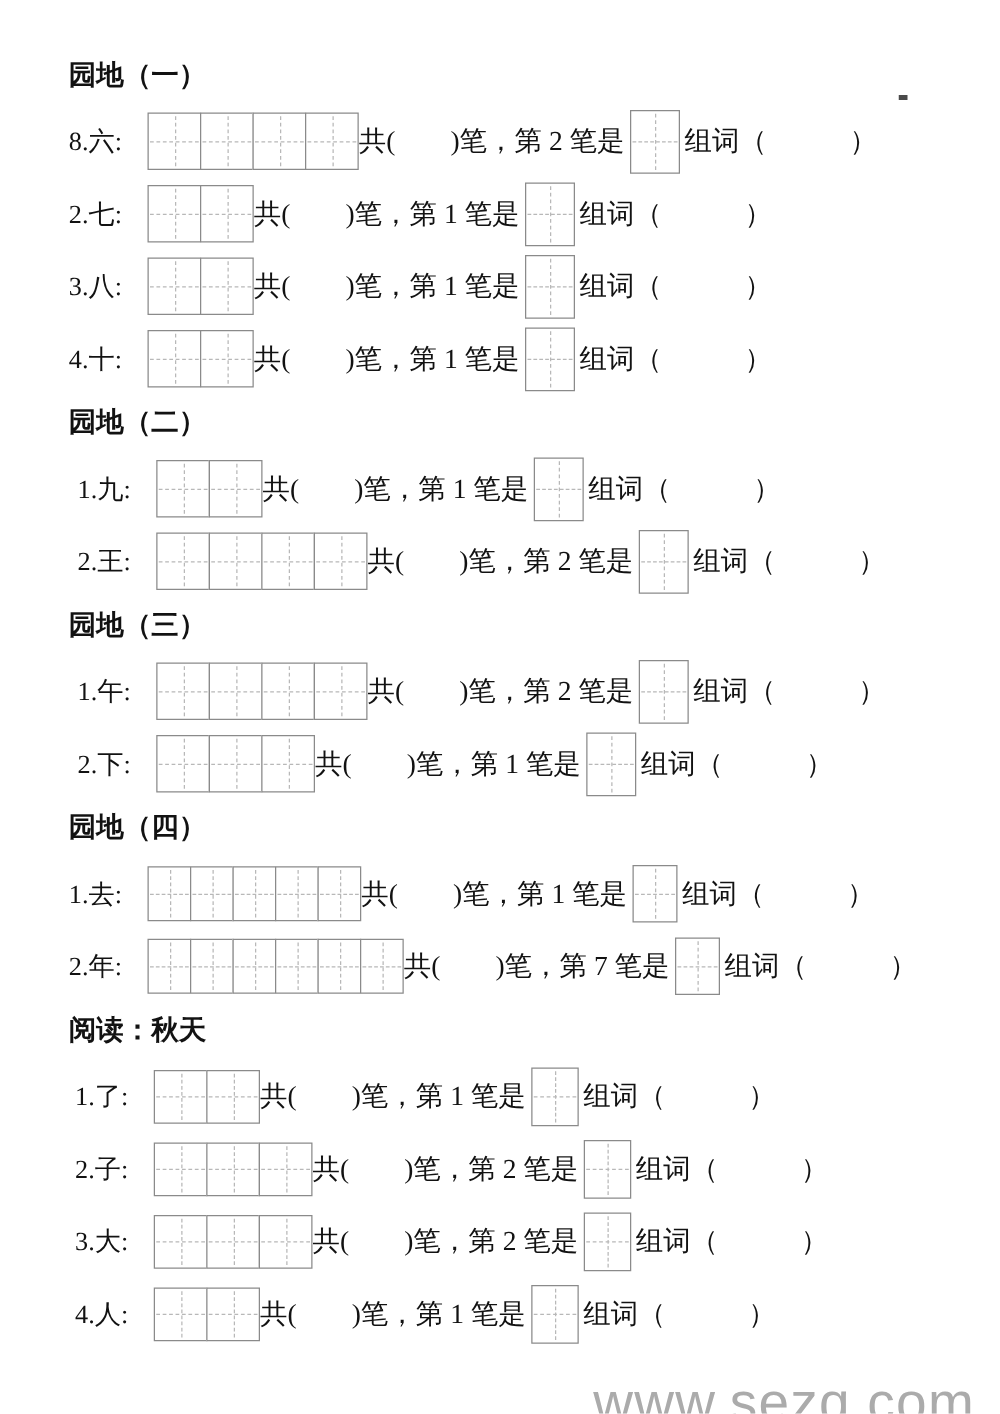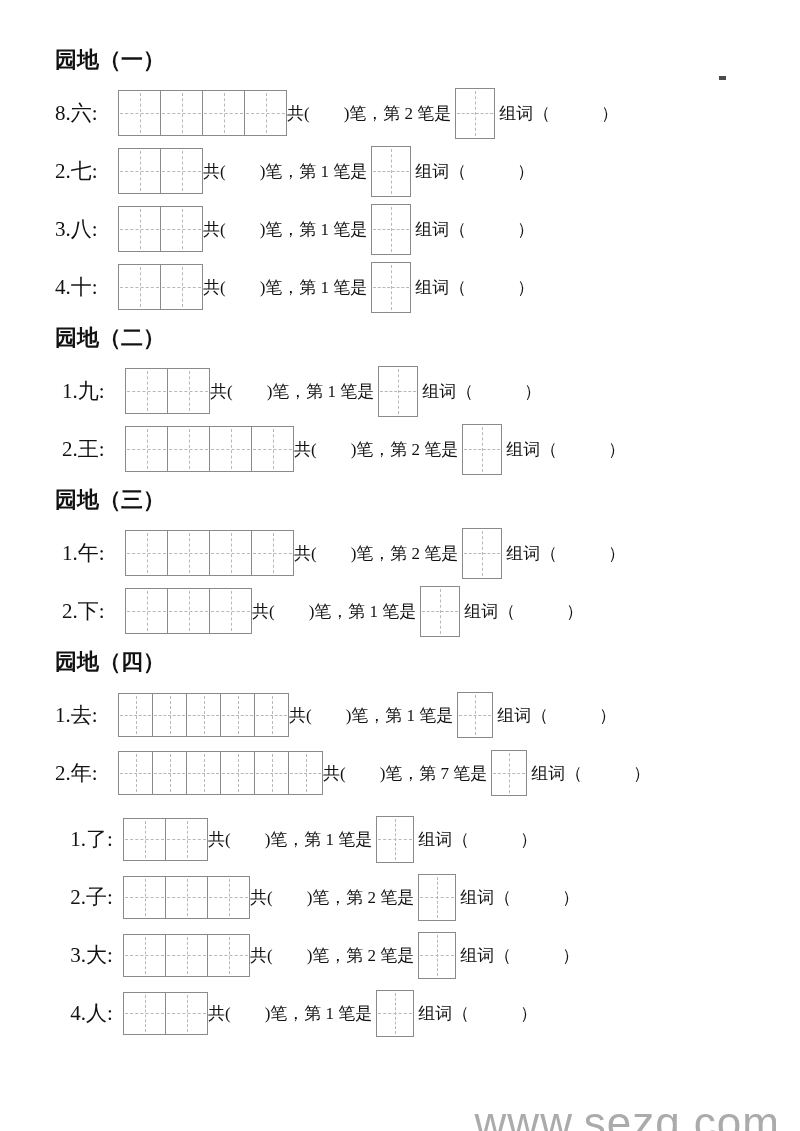--- a/index.html
+++ b/index.html
@@ -22,27 +22,27 @@
     margin-bottom:10px;
     white-space:pre;
   }
   .row{
     display:flex;
     align-items:center;
     height:58px;
     white-space:pre;
   }
   .sec2 .row,.sec3 .row{padding-left:7px;}
-  .sec5 .row{padding-left:5px;text-align:center;}
+  .sec5 .row{padding-left:5px;}
   .lbl{
     font-size:21px;
     min-width:63px;
     display:inline-block;
   }
-  .txt{font-size:17px;}
+  .txt{font-size:22px;}
   .grid{display:inline-flex;}
   .cell{
     width:43px;height:46px;
     border:1px solid var(--border,#8a8a8a);
     position:relative;
     box-sizing:border-box;
     background:#fff;
     flex:none;
   }
   .grid .cell + .cell{margin-left:-1px;}
@@ -192,20 +192,21 @@
       <span class="grid">
         <span class="cell"></span><span class="cell"></span><span class="cell"></span><span class="cell"></span><span class="cell"></span><span class="cell"></span>
       </span>
       <span class="txt">共(　　)笔，第 7 笔是</span>
       <span class="cell single"></span>
       <span class="txt">组词（　　　）</span>
     </div>
   </div>
 
   <div class="section sec5">
+    <div class="sec-title">阅读：秋天</div>
 
     <div class="row">
       <span class="lbl">1.了:</span>
       <span class="grid">
         <span class="cell"></span><span class="cell"></span>
       </span>
       <span class="txt">共(　　)笔，第 1 笔是</span>
       <span class="cell single"></span>
       <span class="txt">组词（　　　）</span>
     </div>

